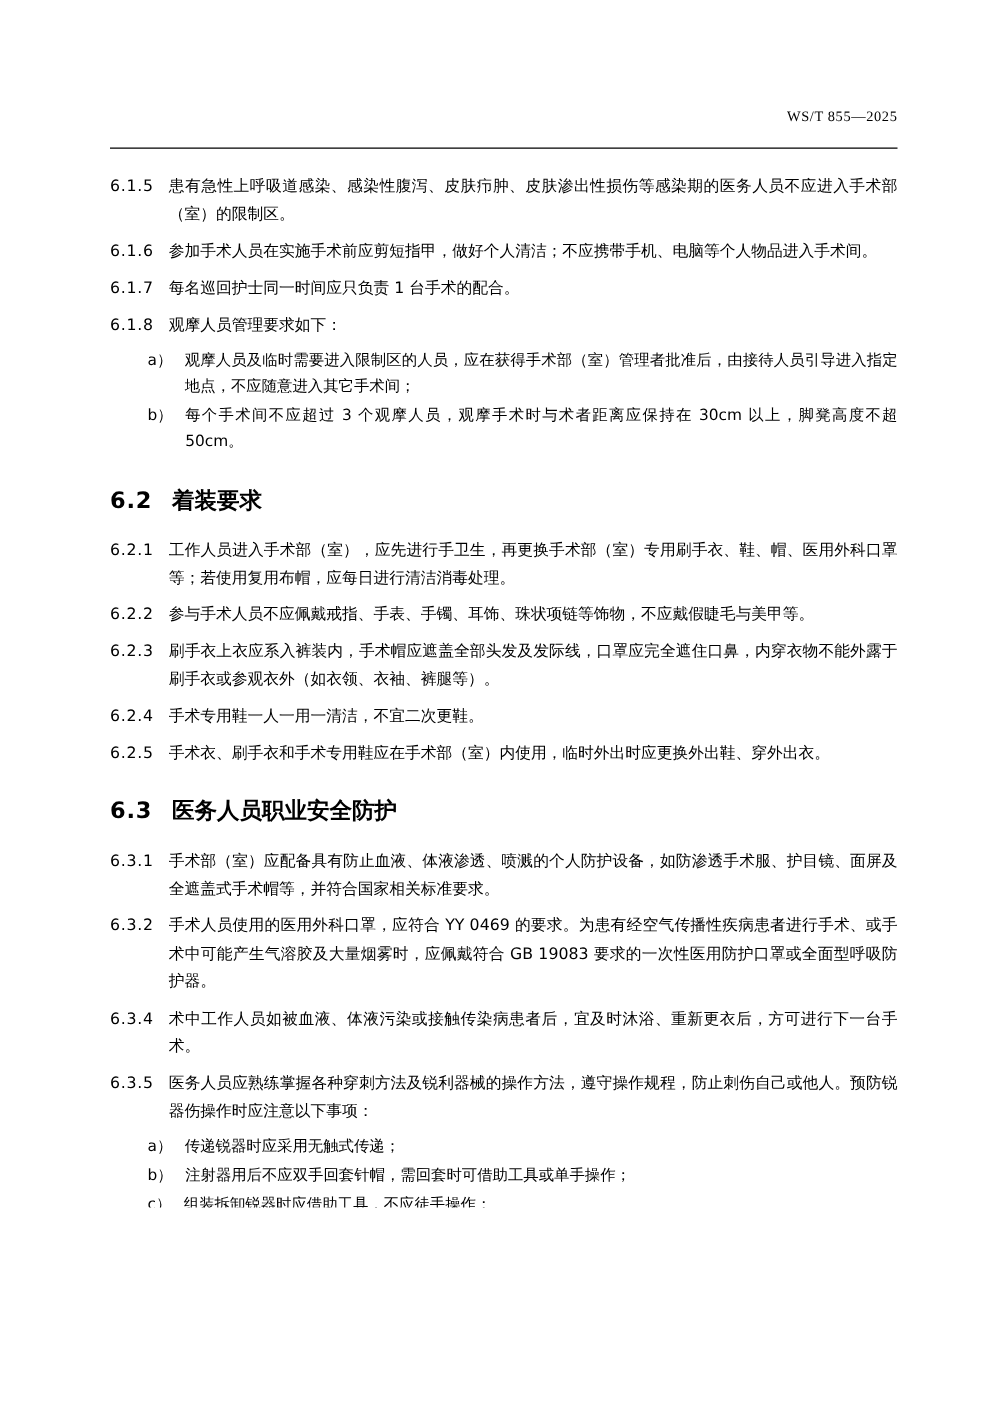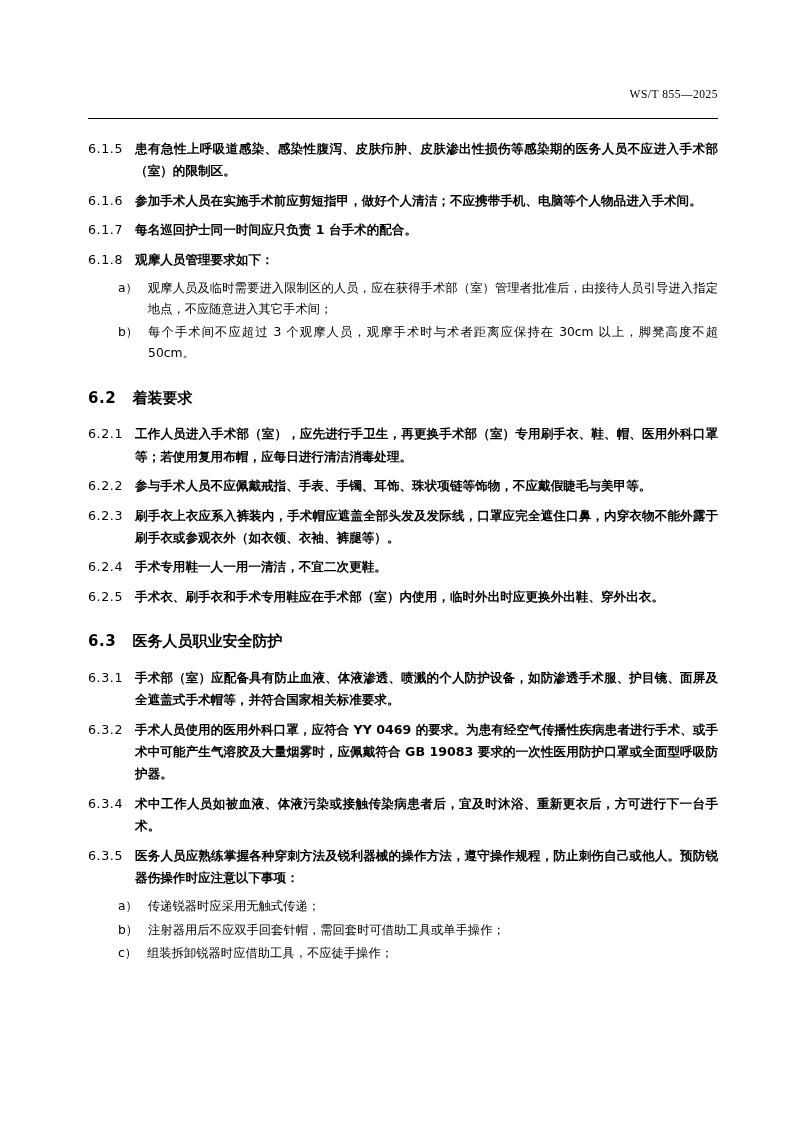--- a/index.html
+++ b/index.html
@@ -56,28 +56,27 @@
   .num {
     flex: 0 0 auto;
     white-space: nowrap;
     letter-spacing: 0.6px;
   }
   .num.wide { padding-right: 12px; }
   .txt {
     flex: 1 1 auto;
     text-align: justify;
     text-justify: inter-ideograph;
-    font-weight: bold;
   }
   .sec {
     display: flex;
     font-weight: bold;
     margin-top: 20px;
     margin-bottom: 12px;
-    font-size: 15px;
+    font-size: 18px;
   }
   .sec .num { padding-right: 16px; letter-spacing: 0.6px; }
   .sublist {
     margin: 0;
     padding: 0;
   }
   .subitem {
     display: flex;
     margin-left: 30px;
     margin-bottom: 2px;

